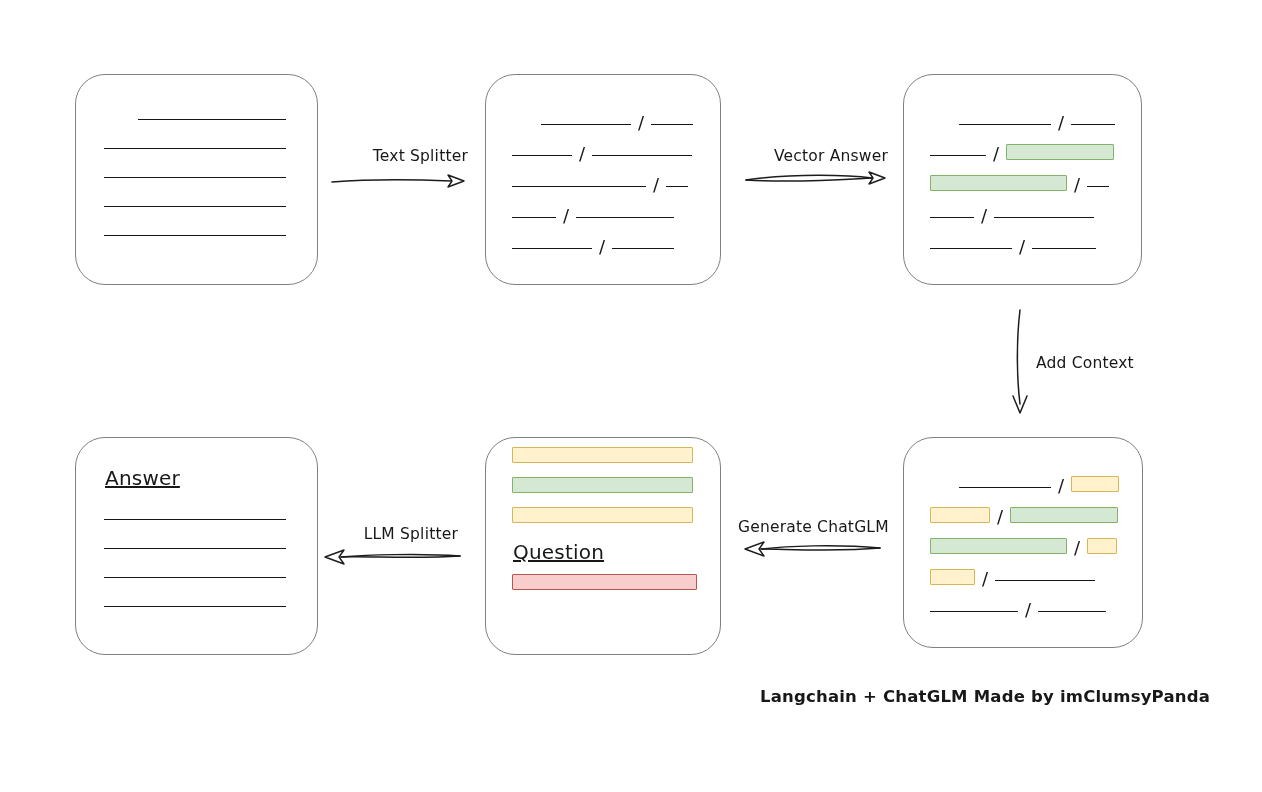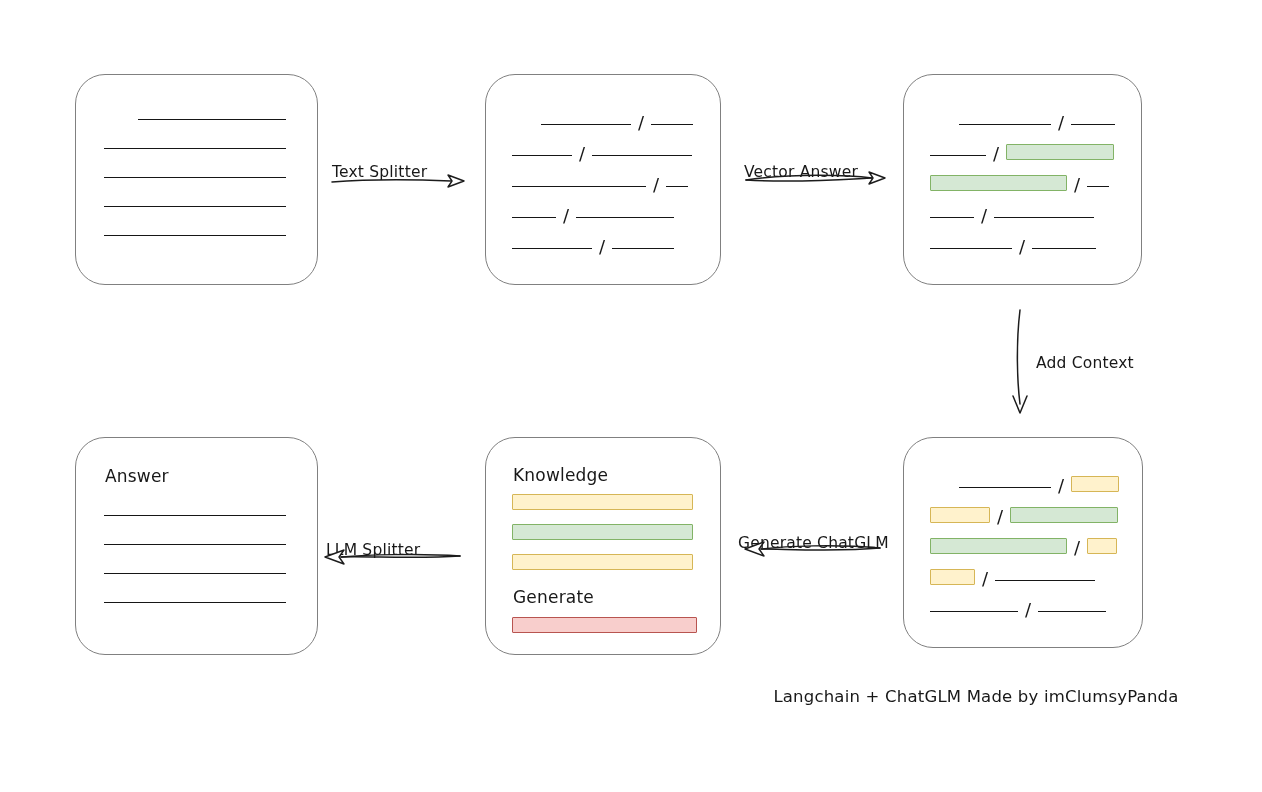--- a/index.html
+++ b/index.html
@@ -20,29 +20,29 @@
   .seg-row{display:flex;align-items:flex-end;gap:7px;height:18px;}
   .seg-line{display:inline-block;height:0;border-bottom:1.8px solid #161616;margin-bottom:4px;}
   .slash{font-size:18px;line-height:17px;font-weight:500;transform:translateY(2px);}
   .bar{display:inline-block;height:16px;border:1.3px solid;border-radius:1px;box-sizing:border-box;}
   .bar.green{background:var(--green-fill);border-color:var(--green-border);}
   .bar.yellow{background:var(--yellow-fill);border-color:var(--yellow-border);}
   .bar.red{background:var(--red-fill);border-color:var(--red-border);}
   
   .pbars{display:flex;flex-direction:column;gap:14px;}
   .pbars .bar{height:16px;}
-  .box-title{font-size:17px;font-weight:500;letter-spacing:0.2px;}
+  .box-title{font-size:20px;font-weight:500;letter-spacing:0.2px;text-decoration:underline;}
   
   .label{position:absolute;font-size:15.5px;font-weight:500;letter-spacing:0.2px;white-space:nowrap;}
-  .label.center{text-align:left;margin-top:16px;}
+  .label.center{text-align:right;}
   svg{position:absolute;overflow:visible;}
   svg path{stroke:#1c1c1c;stroke-width:1.5;fill:none;stroke-linecap:round;stroke-linejoin:round;}
   svg path.head{fill:#fff;stroke-width:1.4;}
   .caption{
-    position:absolute;font-size:16.5px;font-weight:400;letter-spacing:0.2px;
+    position:absolute;font-size:16.5px;font-weight:700;letter-spacing:0.2px;
     text-align:center;white-space:nowrap;
   }
 </style>
 </head>
 <body>
 
 <div class="canvas">
 
   <div class="box" style="left:75px;top:74px;width:243px;height:211px;">
     <div class="doc-lines" style="padding:44px 0 0 28px;">
@@ -118,27 +118,26 @@
     <div class="box-title" style="padding:28px 0 0 29px;">Answer</div>
     <div class="doc-lines" style="padding:29px 0 0 28px;gap:28px;">
         <div class="doc-line" style="width: 182px;"></div>
         <div class="doc-line" style="width: 182px;"></div>
         <div class="doc-line" style="width: 182px;"></div>
         <div class="doc-line" style="width: 182px;"></div>
       </div>
   </div>
 
   <div class="box" style="left:485px;top:437px;width:236px;height:218px;">
-    <div class="box-title" style="padding:27px 0 0 27px;">Knowledge</div>
     <div class="pbars" style="padding:9px 0 0 26px;">
         <div class="bar yellow" style="width: 181px;"></div>
         <div class="bar green" style="width: 181px;"></div>
         <div class="bar yellow" style="width: 181px;"></div>
       </div>
-    <div class="box-title" style="padding:17px 0 0 27px;">Generate</div>
+    <div class="box-title" style="padding:17px 0 0 27px;">Question</div>
     <div class="pbars" style="padding:10px 0 0 26px;">
         <div class="bar red" style="width: 185px;"></div>
       </div>
   </div>
 
   <div class="box" style="left:903px;top:437px;width:240px;height:211px;">
     <div class="rows">
         <div class="seg-row" style="padding-left: 29px;">
           <span class="seg-line" style="width: 92px;"></span>
           <span class="slash">/</span>

